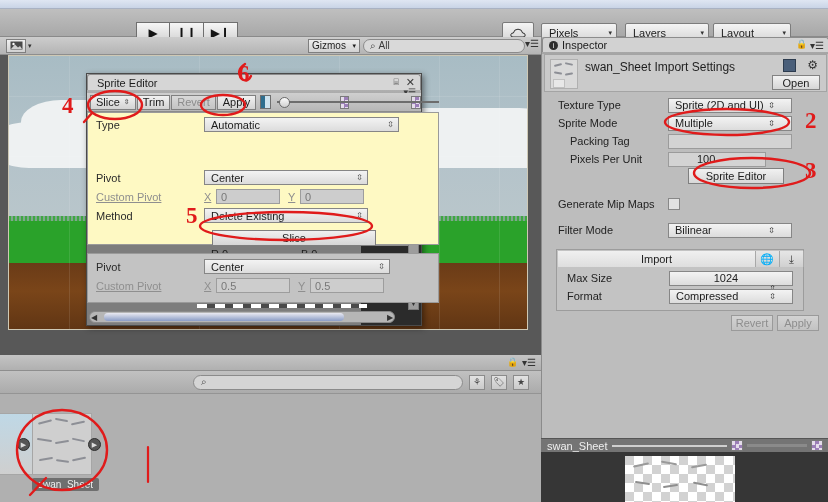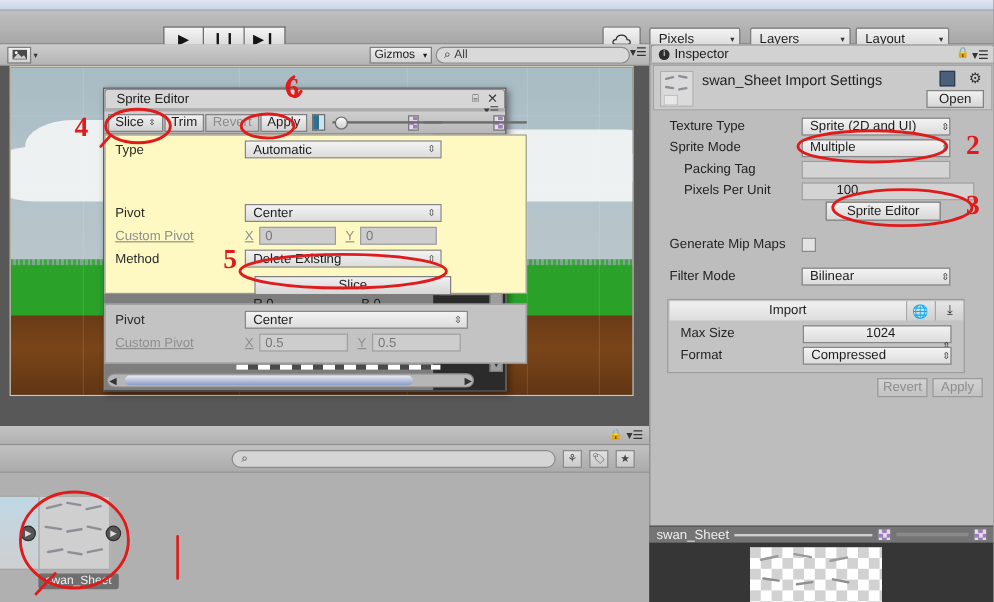--- a/index.html
+++ b/index.html
@@ -194,21 +194,21 @@
      background:#4a5f7a; border:1px solid #2d3c4f; }
   #insIcon2 { position:absolute; right:8px; top:3px; font-size:12px; color:#333; }
   #openbtn { position:absolute; right:6px; top:20px; width:48px; height:15px;
      background:linear-gradient(#f2f2f2,#d6d6d6); border:1px solid #828282;
      display:flex; align-items:flex-end; justify-content:center; font-size:11px; }
 
   #insBody { left:0; top:57px; width:287px; height:260px; }
   .irow { position:relative; height:18px; display:flex; align-items:center; }
   .irow .ilab { font-size:11px; color:#232323; }
   .ipop { position:absolute; height:15px; background:linear-gradient(#f3f3f3,#dcdcdc);
-     border:1px solid #868686; display:flex; align-items:center; padding:0 0 0 6px;
+     border:1px solid #868686; display:flex; align-items:center; padding:0 16px 0 6px;
      font-size:11px; }
   .ipop .arw { margin-left:auto; font-size:8px; }
   .ifld { position:absolute; height:15px; background:#d3d3d3; border:1px solid #9b9b9b;
      display:flex; align-items:center; padding:0 5px; font-size:11px; }
   .ichk { position:absolute; width:12px; height:12px; background:#e2e2e2;
      border:1px solid #888; }
 
   #spriteEditorBtn { position:absolute; left:146px; top:0; width:96px; height:16px;
      background:linear-gradient(#f1f1f1,#d8d8d8); border:1px solid #7f7f7f;
      display:flex; align-items:center; justify-content:center; font-size:11px; }
@@ -370,21 +370,21 @@
       <div id="swVScroll">
         <span class="scrarrow" style="top:1px;">▲</span>
         <div id="swVThumb"></div>
         <span class="scrarrow" style="bottom:1px;">▼</span>
       </div>
     </div>
 
     <div id="slicePanel" class="abs">
       <div class="row" style="margin-top:3px;">
         <span class="lab" style="width:116px; padding-left:8px;">Type</span>
-        <div class="popup" style="width:164px;">
+        <div class="popup" style="width:195px;">
           <span>Automatic</span>
           <span class="arw">⇳</span>
         </div>
       </div>
 
 
       <div class="row" style="margin-top:36px;">
         <span class="lab" style="width:116px; padding-left:8px;">Pivot</span>
         <div class="popup" style="width:164px;">
           <span>Center</span>
@@ -545,21 +545,21 @@
 
     <div class="irow">
       <span class="ilab" style="margin-left:28px;">Packing Tag</span>
       <div class="ifld" style="left:126px; width:124px;">
         <span></span>
       </div>
     </div>
 
     <div class="irow">
       <span class="ilab" style="margin-left:28px;">Pixels Per Unit</span>
-      <div class="ifld" style="left:126px; width:144px;padding-left:28px;">
+      <div class="ifld" style="left:126px; width:98px;padding-left:28px;">
         <span>100</span>
       </div>
     </div>
 
     <div class="irow" style="height:24px;">
       <div id="spriteEditorBtn">
         <span>Sprite Editor</span>
       </div>
     </div>
 

